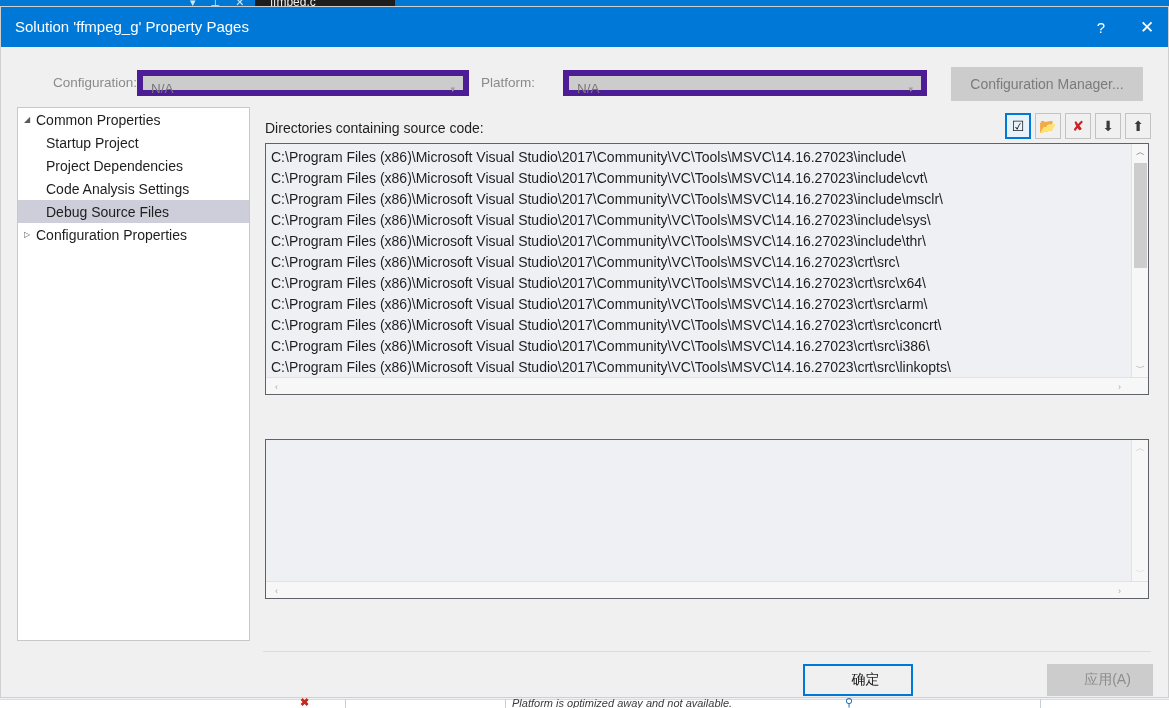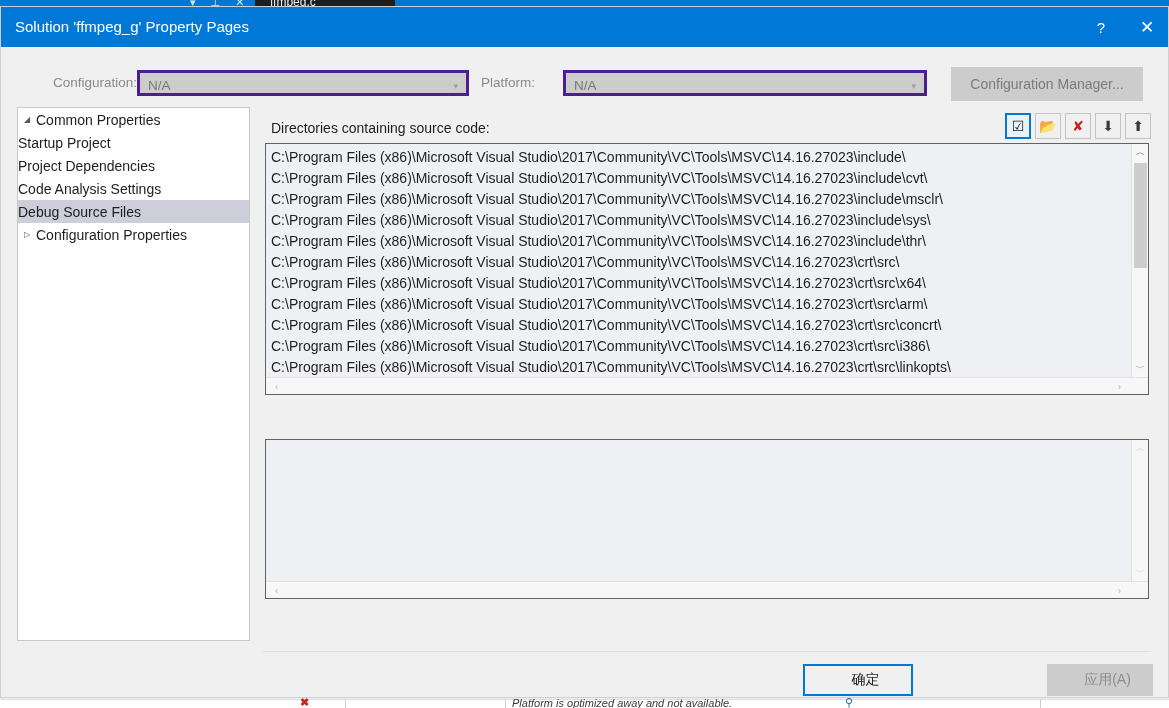--- a/index.html
+++ b/index.html
@@ -91,21 +91,21 @@
   }
   .cfg-label {
     position: absolute; top: 28px;
     font-size: 13.5px; color: #8a8a8a; line-height: 16px;
     white-space: nowrap;
   }
   #configuration-label { left: 14px; margin-left: 38px; }
   #platform-label { left: 480px; }
   .combo {
     position: absolute; top: 23px; height: 26px;
-    background: #cccccc; border: 3px solid #4c1d95;
+    background: #cccccc; border: 6px solid #4c1d95;
     color: #787878; font-size: 13.5px;
   }
   .combo .val {
     position: absolute; left: 8px; top: 4px; line-height: 17px;
     white-space: nowrap;
   }
   .combo .chev {
     position: absolute; right: 8px; top: 5px;
     font-size: 9px; color: #a0a0a0; line-height: 16px;
   }
@@ -131,33 +131,32 @@
     position: relative; height: 23px;
     display: flex; align-items: center;
     font-size: 14px; color: #1e1e1e;
     white-space: nowrap;
   }
   .tree-item .twisty {
     width: 18px; flex: 0 0 18px;
     text-align: center; font-size: 8px; color: #5a5a5a;
   }
   .tree-item .tlabel { line-height: 18px; }
-  .tree-item.indent { }
+  .tree-item.indent { padding-left: 28px; }
   .tree-item.selected { background: #cdced9; }
 
   
   #right-panel {
     position: absolute; left: 262px; top: 100px;
     width: 888px; height: 534px;
   }
   #dir-list-label {
     position: absolute; left: 2px; top: 12px;
     font-size: 14px; color: #1e1e1e; line-height: 18px;
     white-space: nowrap;
-    margin-left: 6px;
   }
 
   
   #list-toolbar {
     position: absolute; right: 0; top: 6px;
     display: flex; gap: 4px;
   }
   .tool-btn {
     width: 26px; height: 26px;
     background: #f0f0f0; border: 1px solid #c3c3c3;

